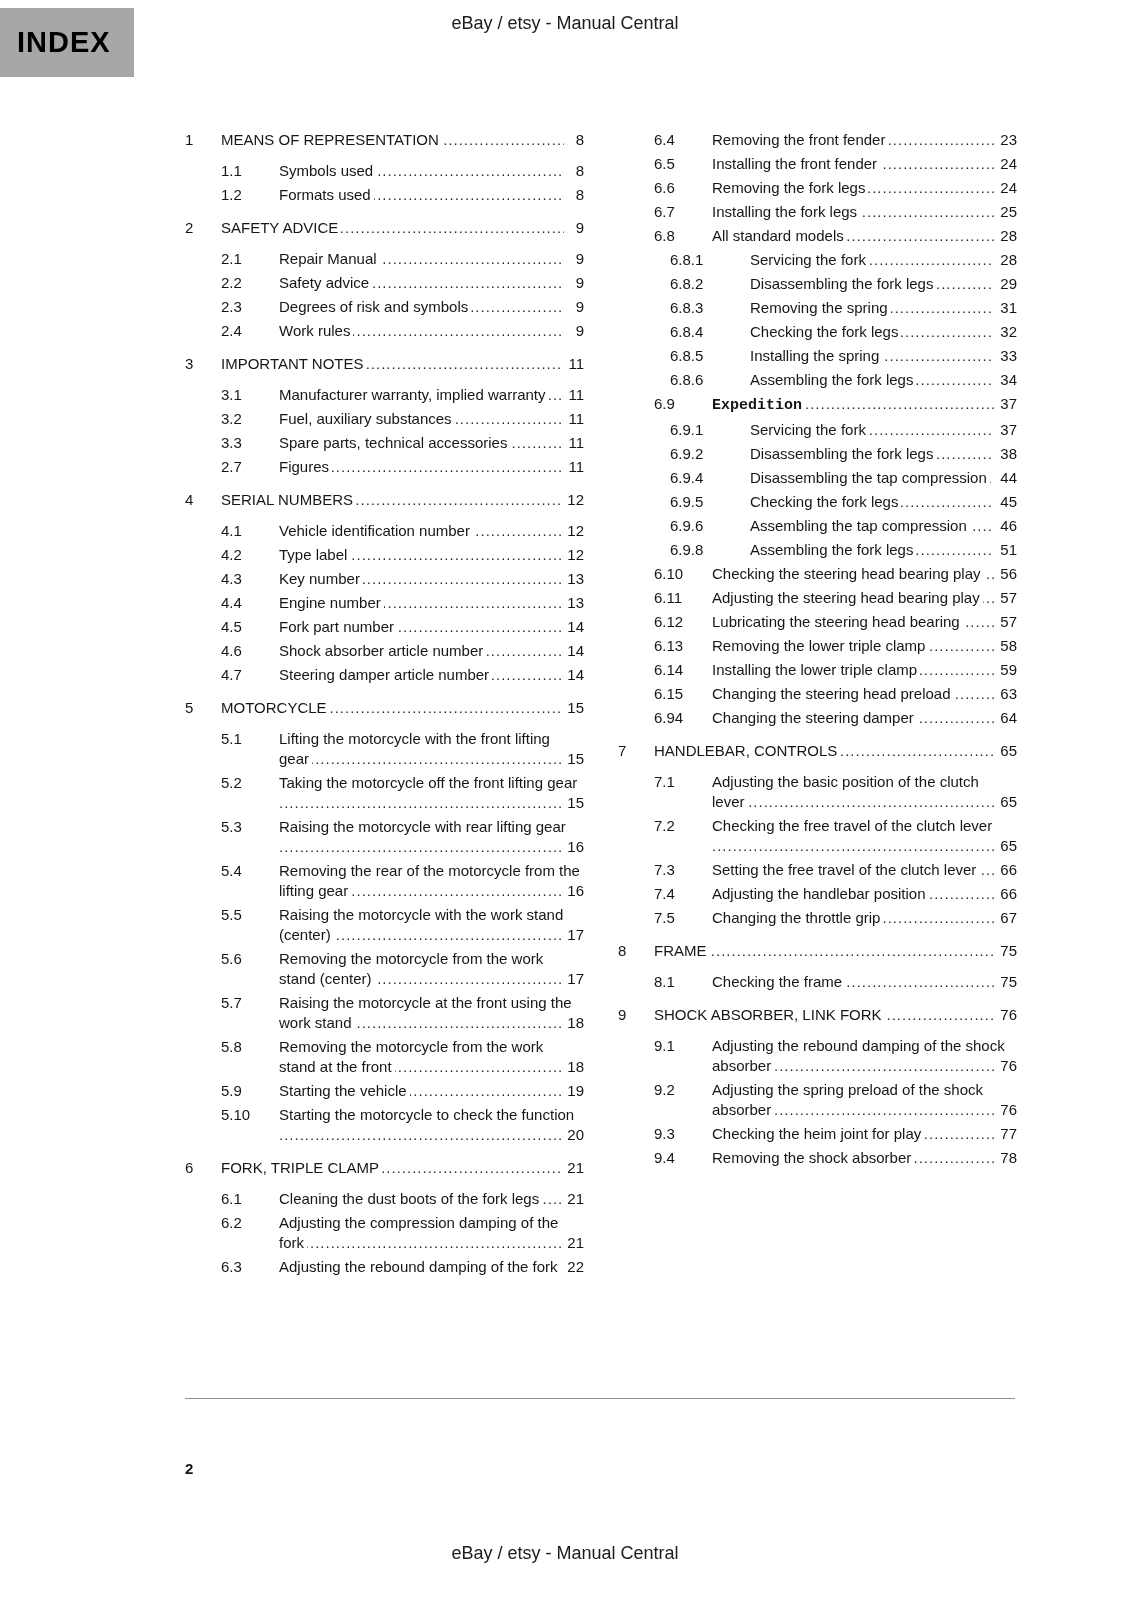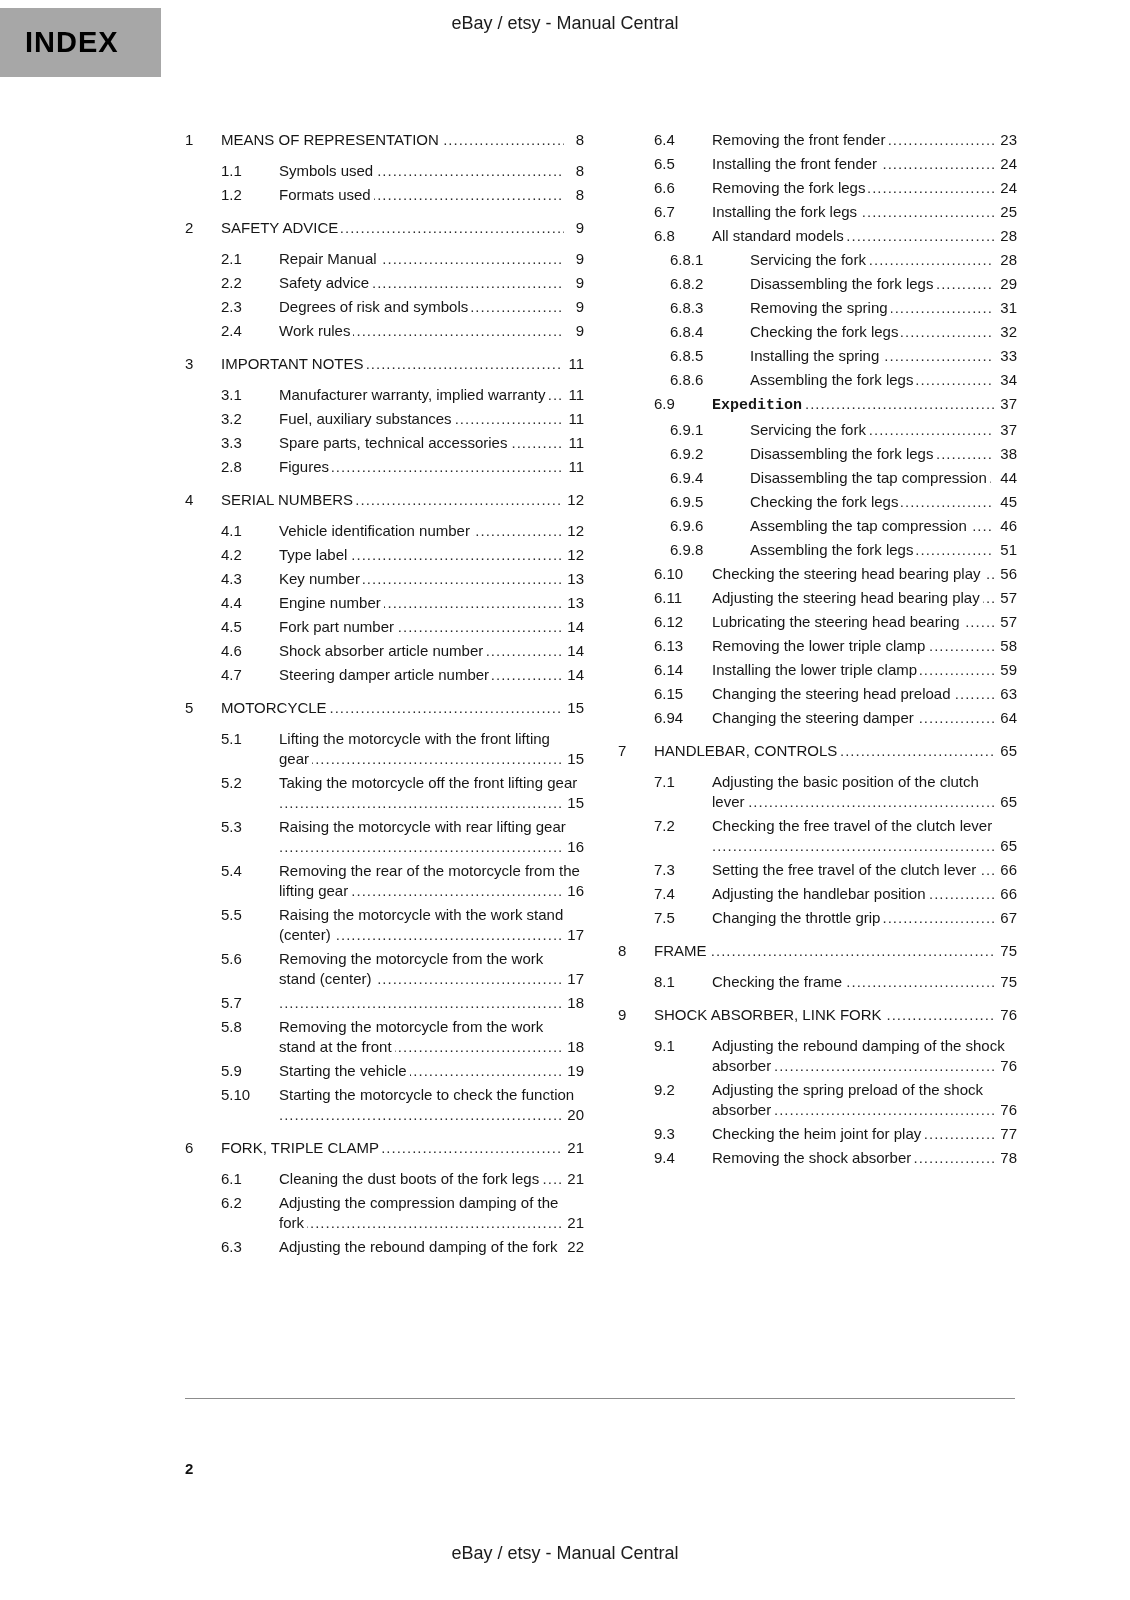--- a/index.html
+++ b/index.html
@@ -11,24 +11,24 @@
   }
   .page {
     position: relative;
     width: 1130px; height: 1600px;
     background: #ffffff;
     overflow: hidden;
   }
   
   .index-badge {
     position: absolute; left: 0; top: 8px;
-    width: 161px; height: 69px;
+    width: 134px; height: 69px;
     background: #a7a7a7;
     display: flex; align-items: center;
-    padding-left: 25px;
+    padding-left: 17px;
   }
   .index-badge .index-text {
     font-size: 29px; font-weight: bold; color: #000;
     letter-spacing: 1px;
   }
   .header-title, .footer-title {
     position: absolute; left: 0; width: 100%;
     text-align: center;
     font-size: 18px; color: #1c1c1c;
   }
@@ -146,21 +146,21 @@
         </div>
         <div class="toc-entry lvl2">
           <span class="num">3.2</span>
           <span class="txt"><span class="lbl">Fuel, auxiliary substances</span><span class="pg">11</span></span>
         </div>
         <div class="toc-entry lvl2">
           <span class="num">3.3</span>
           <span class="txt"><span class="lbl">Spare parts, technical accessories</span><span class="pg">11</span></span>
         </div>
         <div class="toc-entry lvl2">
-          <span class="num">2.8</span>
+          <span class="num">2.7</span>
           <span class="txt"><span class="lbl">Figures</span><span class="pg">11</span></span>
         </div>
         <div class="toc-entry lvl1">
           <span class="num">4</span>
           <span class="txt"><span class="lbl">SERIAL NUMBERS</span><span class="pg">12</span></span>
         </div>
         <div class="toc-entry lvl2">
           <span class="num">4.1</span>
           <span class="txt"><span class="lbl">Vehicle identification number</span><span class="pg">12</span></span>
         </div>
@@ -211,21 +211,21 @@
         <div class="toc-entry lvl2">
           <span class="num">5.5</span>
           <span class="txt"><span class="lbl">Raising the motorcycle with the work stand (center)</span><span class="pg">17</span></span>
         </div>
         <div class="toc-entry lvl2">
           <span class="num">5.6</span>
           <span class="txt"><span class="lbl">Removing the motorcycle from the work stand (center)</span><span class="pg">17</span></span>
         </div>
         <div class="toc-entry lvl2">
           <span class="num">5.7</span>
-          <span class="txt"><span class="pg">18</span></span>
+          <span class="txt"><span class="lbl">Raising the motorcycle at the front using the work stand</span><span class="pg">18</span></span>
         </div>
         <div class="toc-entry lvl2">
           <span class="num">5.8</span>
           <span class="txt"><span class="lbl">Removing the motorcycle from the work stand at the front</span><span class="pg">18</span></span>
         </div>
         <div class="toc-entry lvl2">
           <span class="num">5.9</span>
           <span class="txt"><span class="lbl">Starting the vehicle</span><span class="pg">19</span></span>
         </div>
         <div class="toc-entry lvl2">

